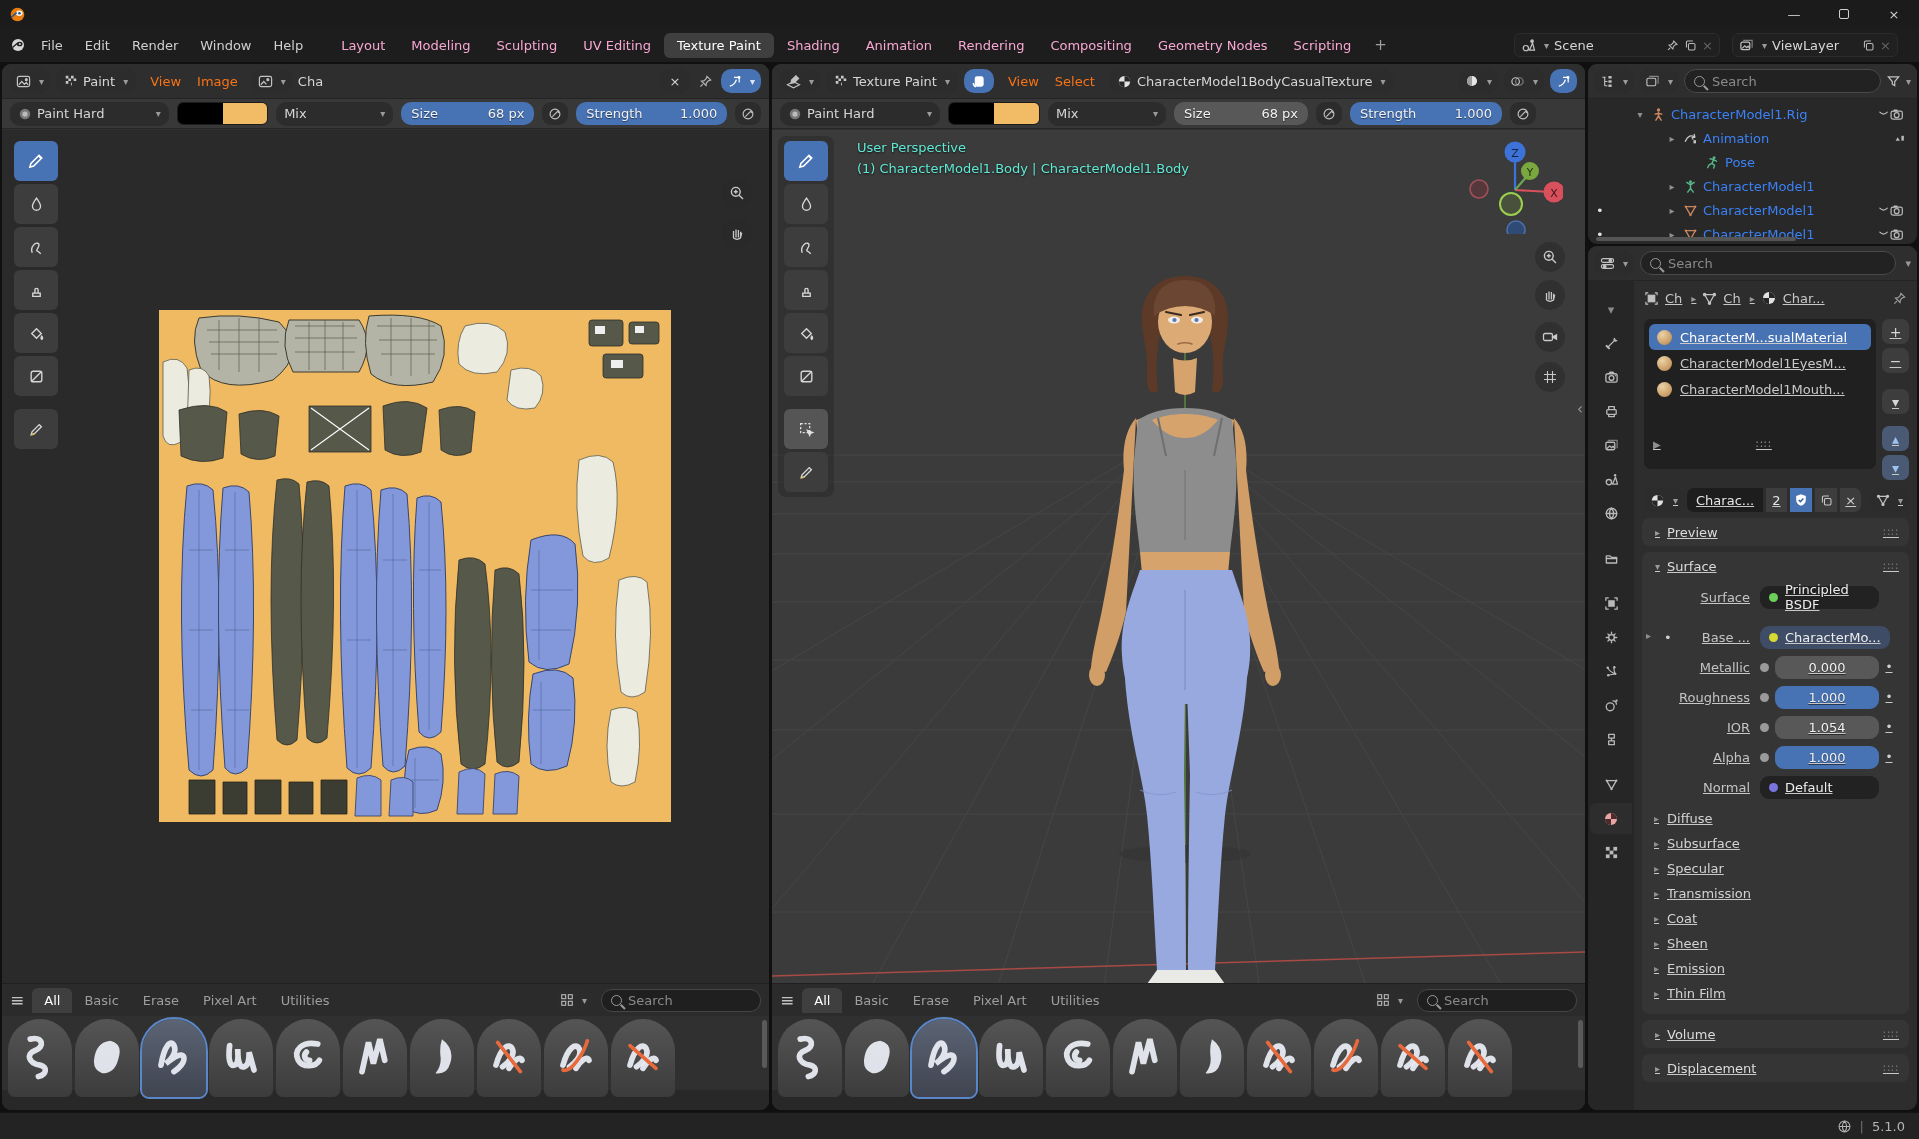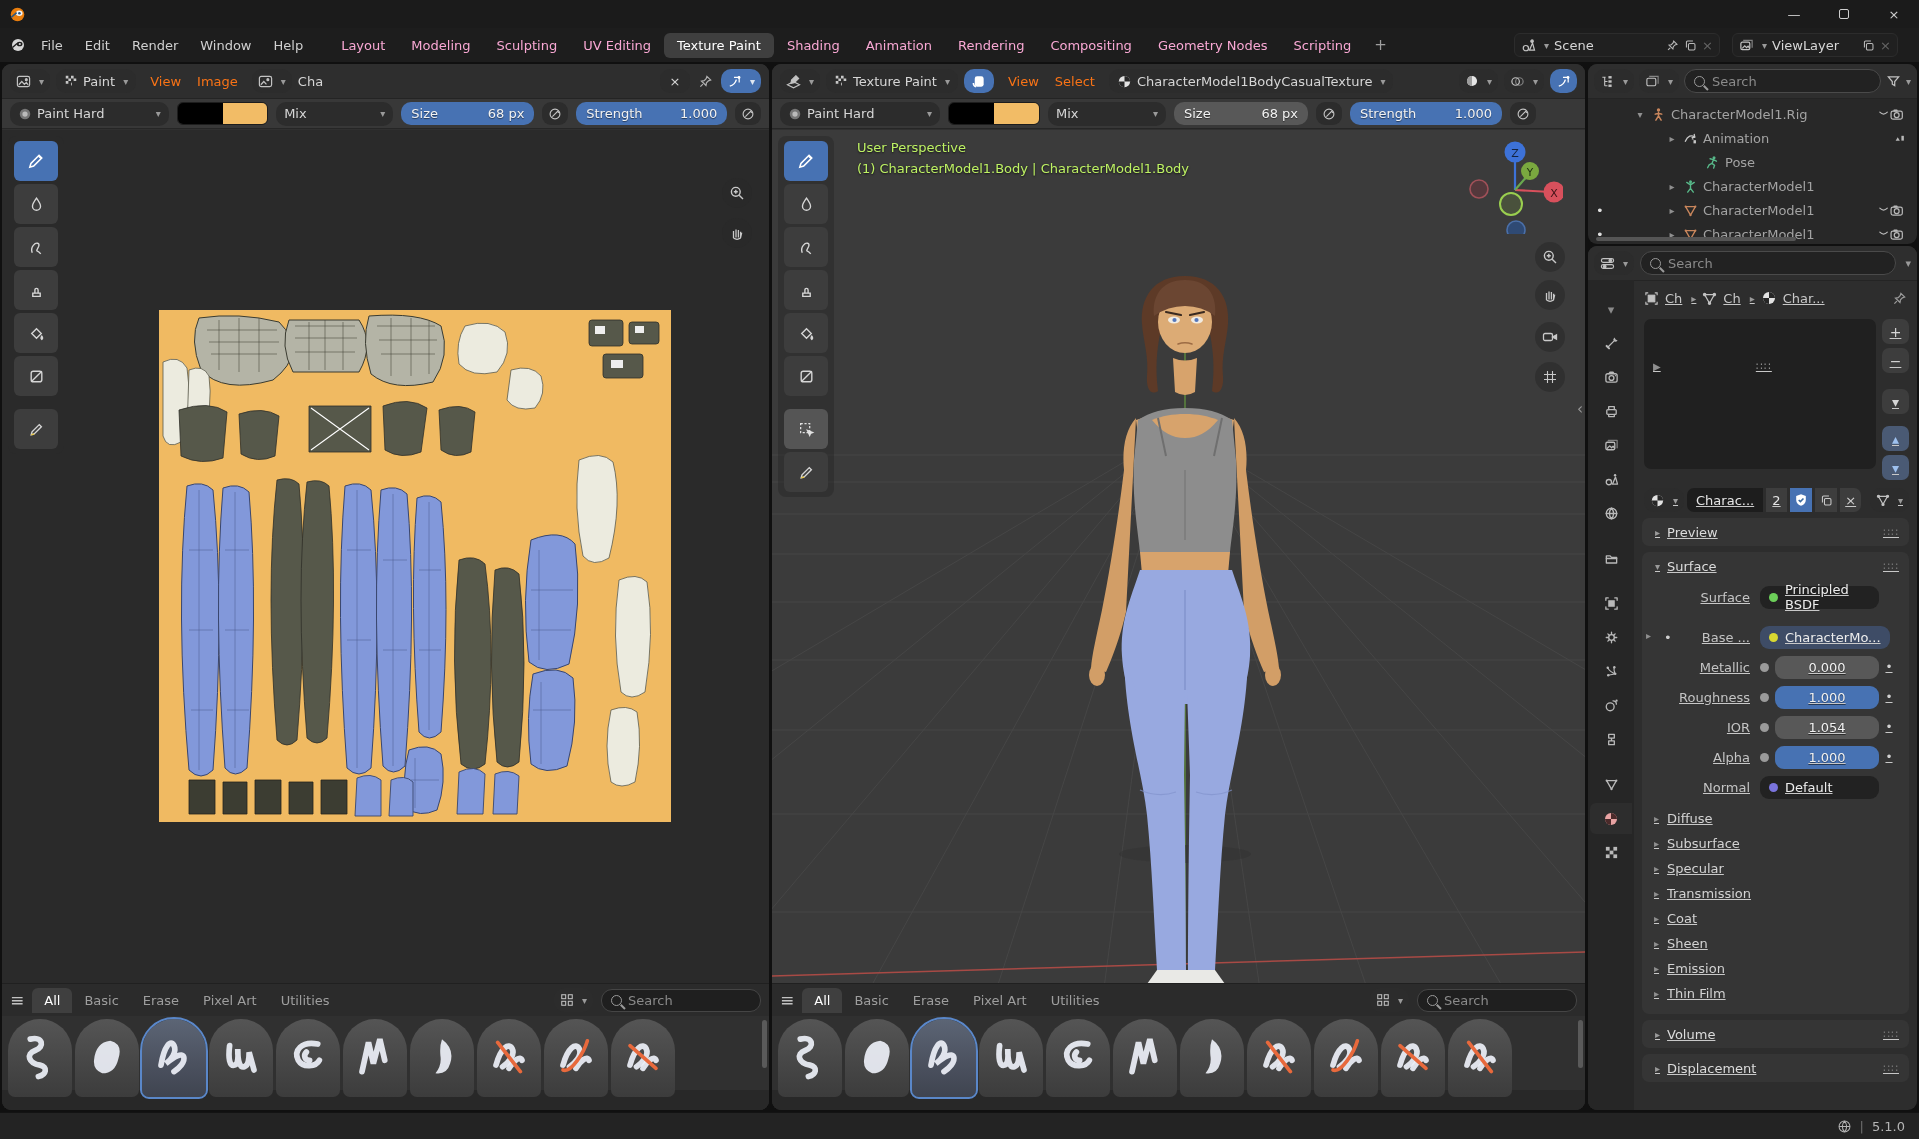--- a/index.html
+++ b/index.html
@@ -64,21 +64,21 @@
 
   
   .searchbox { height:24px; background:#222; border:1px solid #4a4a4a; border-radius:12px; display:flex; align-items:center; gap:7px; padding:0 9px; color:#8a8a8a; }
   .i-mag { width:11px; height:11px; border:1.6px solid #9a9a9a; border-radius:50%; position:relative; flex:0 0 auto; }
   .i-mag::after { content:""; position:absolute; width:6px; height:1.6px; background:#9a9a9a; transform:rotate(45deg); left:8px; top:10px; }
 
   
   .ol-row { height:24px; display:flex; align-items:center; gap:5px; padding-left:14px; position:relative; }
   .ol-row.d1 { padding-left:46px; } .ol-row.d2 { padding-left:78px; } .ol-row.d3 { padding-left:100px; }
   .ol-exp { width:12px; color:#909090; font-size:10px; text-align:center; }
-  .ol-label { color:#a3a3a3; }
+  .ol-label { color:#3b82f6; }
   .ol-right { position:absolute; right:10px; color:#b9b9b9; }
   .ol-dot { position:absolute; left:8px; color:#dedede; font-size:13px; }
   .c-orange { color:#c9865c; } .c-green { color:#57b889; } .c-pink { color:#d97b7b; }
   .c-blue { color:#6a9fd8; } .c-orangeobj { color:#d1884f; }
 
   
   .ptabs { position:absolute; left:0; top:34px; bottom:0; width:46px; background:#262626; display:flex; flex-direction:column; align-items:center; padding-top:14px; gap:3px; }
   .ptab { width:40px; height:31px; display:flex; align-items:center; justify-content:center; border-radius:6px 0 0 6px; }
   .ptab-ic { color:#b9b9b9; }
   .ptab.active { background:#2d2d2d; width:42px; }
@@ -97,21 +97,21 @@
   .anim-dot { width:20px; text-align:center; color:#d0d0d0; font-size:12px; flex:0 0 auto; }
   .collapsed-row { display:flex; align-items:center; gap:8px; height:25px; padding-left:12px; color:#d3d3d3; }
   .collapsed-row .exp { color:#8f8f8f; font-size:10px; }
   .slotlist { background:#202020; border-radius:7px; }
   .slot { height:26px; display:flex; align-items:center; gap:8px; padding:0 8px; color:#c9c9c9; border-radius:6px; }
   .slot.active { background:#4772b3; color:#fff; }
   .sphere-thumb { width:15px; height:15px; border-radius:50%; background:radial-gradient(circle at 35% 30%, #ecd3a8, #c89a62 70%, #8a6238); flex:0 0 auto; }
   .sidebtn { width:27px; height:25px; background:#3d3d3d; border-radius:7px; display:flex; align-items:center; justify-content:center; color:#d6d6d6; font-size:14px; }
 
   
-  .vp-text { color:#bef264; text-shadow:0 1px 2px rgba(0,0,0,.7); font-size:13px;text-align:right; }
+  .vp-text { color:#5eead4; text-shadow:0 1px 2px rgba(0,0,0,.7); font-size:13px;text-align:right; }
   .navcircle { width:30px; height:30px; border-radius:50%; background:rgba(40,40,40,.55); display:flex; align-items:center; justify-content:center; }
   .tooltip { background:#1b1b1b; border:1px solid #0c0c0c; border-radius:7px; box-shadow:0 4px 14px rgba(0,0,0,.55); color:#d2d2d2; display:flex; align-items:center; justify-content:center; z-index:50; font-size:13px; }
 
   .statusbar { position:absolute; left:0; bottom:0; width:1919px; height:27px; background:#232323; border-top:1px solid #131313; display:flex; align-items:center; justify-content:flex-end; gap:8px; padding-right:14px; color:#b5b5b5; }
 </style>
 </head>
 <body>
 
 <div id="app">
 
@@ -1217,20 +1217,35 @@
         <span class="ic" style="margin-left:auto">
             <svg width="15" height="15" viewBox="0 0 16 16" fill="none" stroke="#9a9a9a" stroke-width="1.3">
               <path d="M9.5 2.5 l4 4 -2.4 .8 -2.1 2.1 -.5 2.9 -4.8 -4.8 2.9 -.5 2.1 -2.1 Z"></path>
               <path d="M5.2 10.8 L2.5 13.5"></path>
             </svg>
           </span>
       </div>
 
       <div class="row" style="align-items:flex-start; padding:4px 8px 0 10px; gap:6px;">
         <div class="slotlist" style="flex:1; height:150px; padding:5px;">
+          <div>
+
+          <div class="slot active">
+                <span class="sphere-thumb"></span>
+                <span>CharacterM...sualMaterial</span>
+              </div>
+              <div class="slot">
+                <span class="sphere-thumb"></span>
+                <span>CharacterModel1EyesM...</span>
+              </div>
+              <div class="slot">
+                <span class="sphere-thumb"></span>
+                <span>CharacterModel1Mouth...</span>
+              </div>
+            </div>
           <div class="row" style="margin-top:36px; padding:0 4px; color:#8f8f8f">
             <span style="font-size:10px">▶</span>
             <span style="margin:0 auto; font-size:11px; letter-spacing:1px">∷∷</span>
           </div>
         </div>
         <div style="display:flex; flex-direction:column; gap:4px;">
           <div class="sidebtn">+</div>
           <div class="sidebtn">−</div>
           <div class="sidebtn" style="margin-top:12px">▾</div>
           <div class="sidebtn" style="margin-top:8px; color:#9ec1ef; background:#4a5a74">▴</div>

